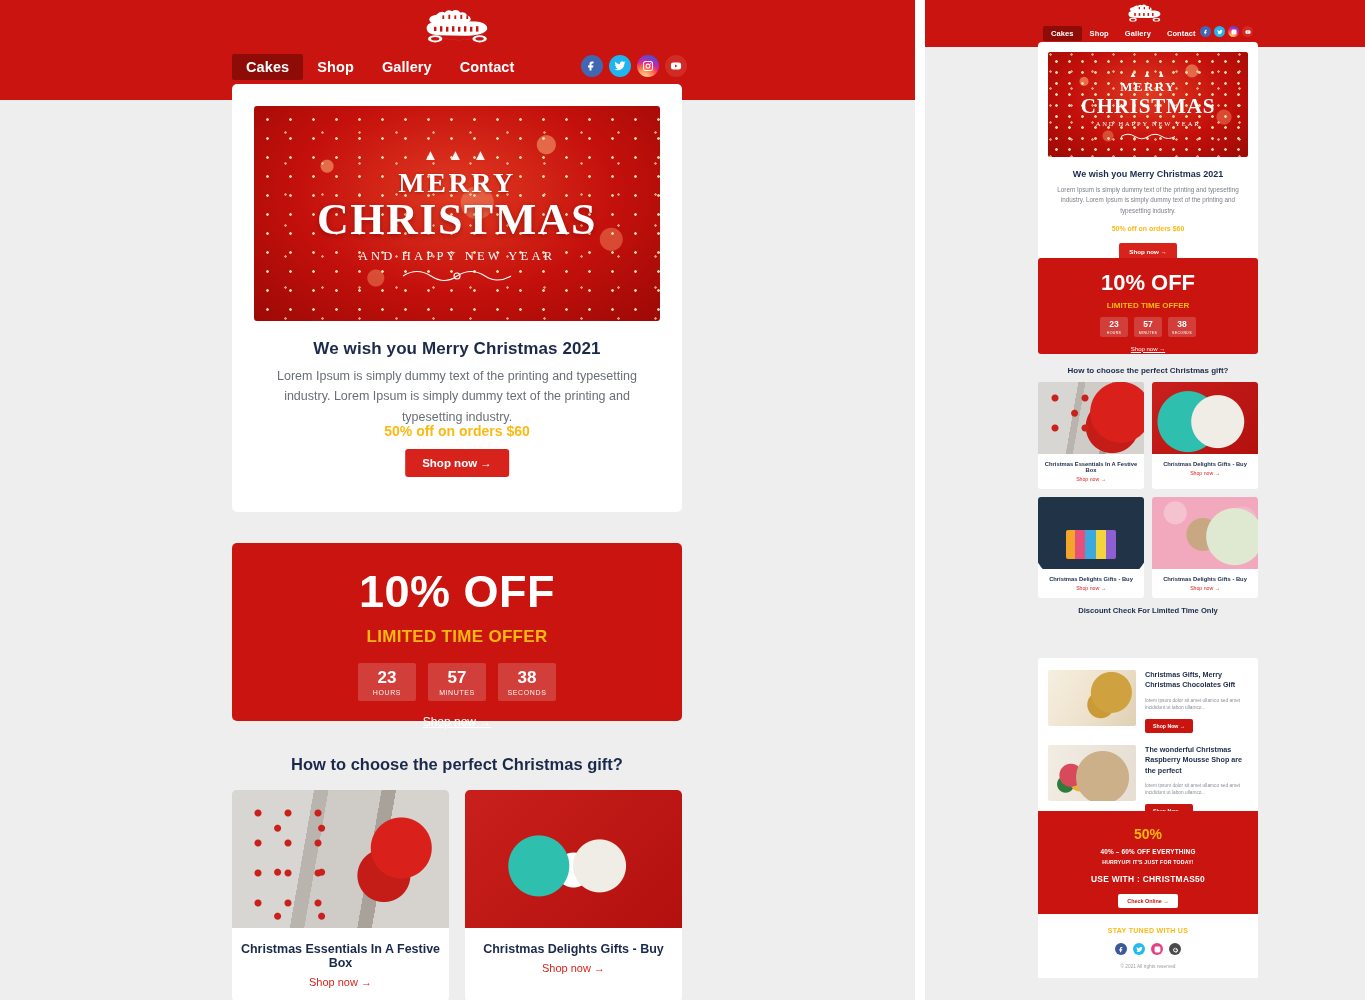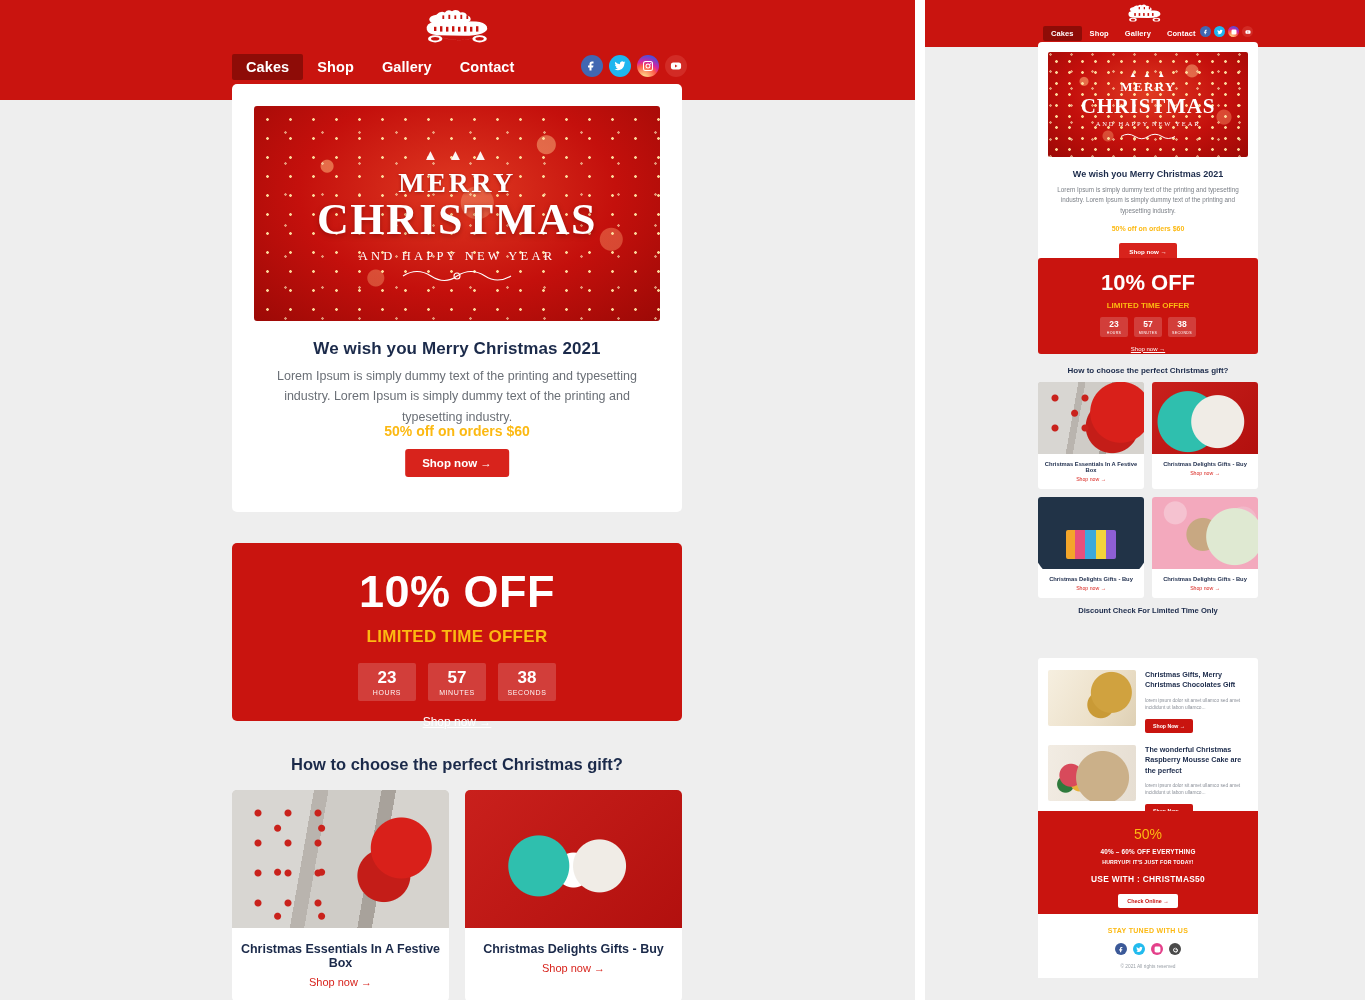--- a/index.html
+++ b/index.html
@@ -270,21 +270,21 @@
   .deal-btn {
     margin-top: 7px; background:#c9140f; color:#fff; font-size: 5.2px; font-weight:700;
     border:none; padding: 4px 8px; border-radius:2px; cursor:pointer;
   }
   .deal-more { text-align:center; font-size: 5.8px; color:#d8231c; padding: 2px 0 2px; cursor:pointer; }
 
   .rp-promo {
     position:absolute; left: 1038px; top: 811px; width: 220px; height: 103px;
     background:#c9140f; color:#fff; text-align:center;
   }
-  .promo-50 { font-size: 14px; font-weight:400; color:#fcb912; padding-top: 16px; line-height:1; }
+  .promo-50 { font-size: 14px; font-weight:700; color:#fcb912; padding-top: 16px; line-height:1; }
   .promo-l1 { font-size: 6.4px; font-weight:700; margin-top: 7px; letter-spacing:.2px; }
   .promo-l2 { font-size: 5.2px; font-weight:700; margin-top: 4px; letter-spacing:.2px; }
   .promo-code { font-size: 8.4px; font-weight:700; margin-top: 9px; letter-spacing:.3px; }
   .promo-btn {
     margin-top: 10px; background:#fff; color:#c9140f; font-size: 5.4px; font-weight:700;
     border:none; padding: 4px 9px; border-radius:2px; cursor:pointer;
   }
   .rp-footer {
     position:absolute; left: 1038px; top: 914px; width: 220px; height: 64px;
     background:#fff; text-align:center;
@@ -557,21 +557,21 @@
       <div class="deal-thumb ph-gold"></div>
       <div class="deal-body">
         <div class="deal-title">Christmas Gifts, Merry Christmas Chocolates Gift</div>
         <div class="deal-text">lorem ipsum dolor sit amet ullamco sed amet incididunt ut labon ullamco...</div>
         <button class="deal-btn">Shop Now  →</button>
       </div>
     </div>
     <div class="deal-row">
       <div class="deal-thumb ph-flowers"></div>
       <div class="deal-body">
-        <div class="deal-title">The wonderful Christmas Raspberry Mousse Cake are the perfect</div>
+        <div class="deal-title">The wonderful Christmas Raspberry Mousse Shop are the perfect</div>
         <div class="deal-text">lorem ipsum dolor sit amet ullamco sed amet incididunt ut labon ullamco...</div>
         <button class="deal-btn">Shop Now  →</button>
       </div>
     </div>
     <div class="deal-more">View more deals  →</div>
   </div>
 
   <div class="rp-promo">
     <div class="promo-50">50%</div>
     <div class="promo-l1">40% – 60% OFF EVERYTHING</div>

